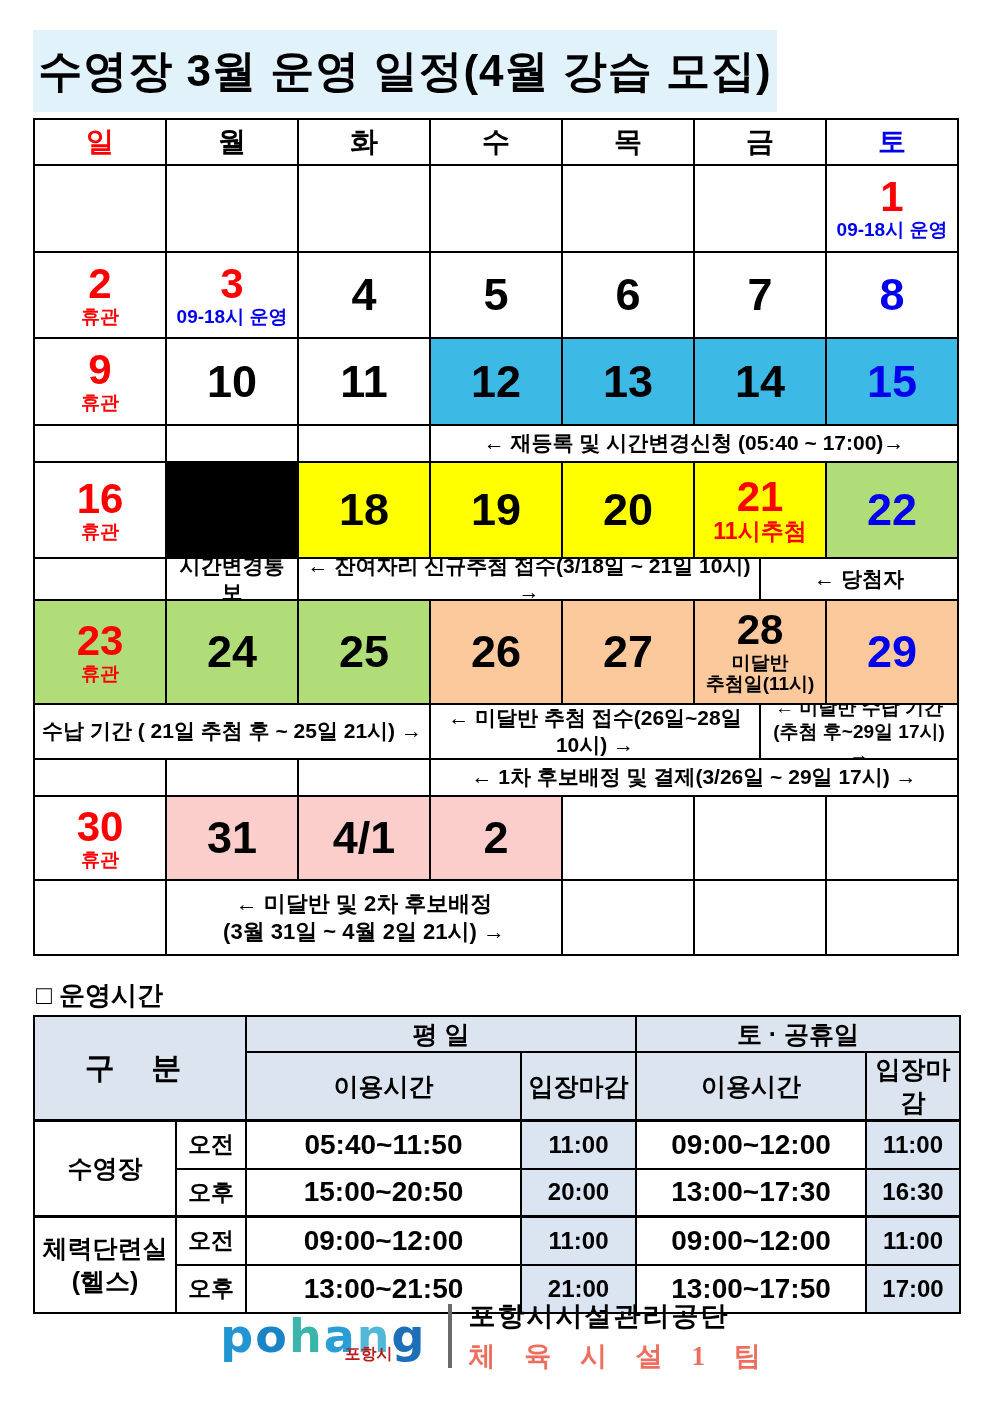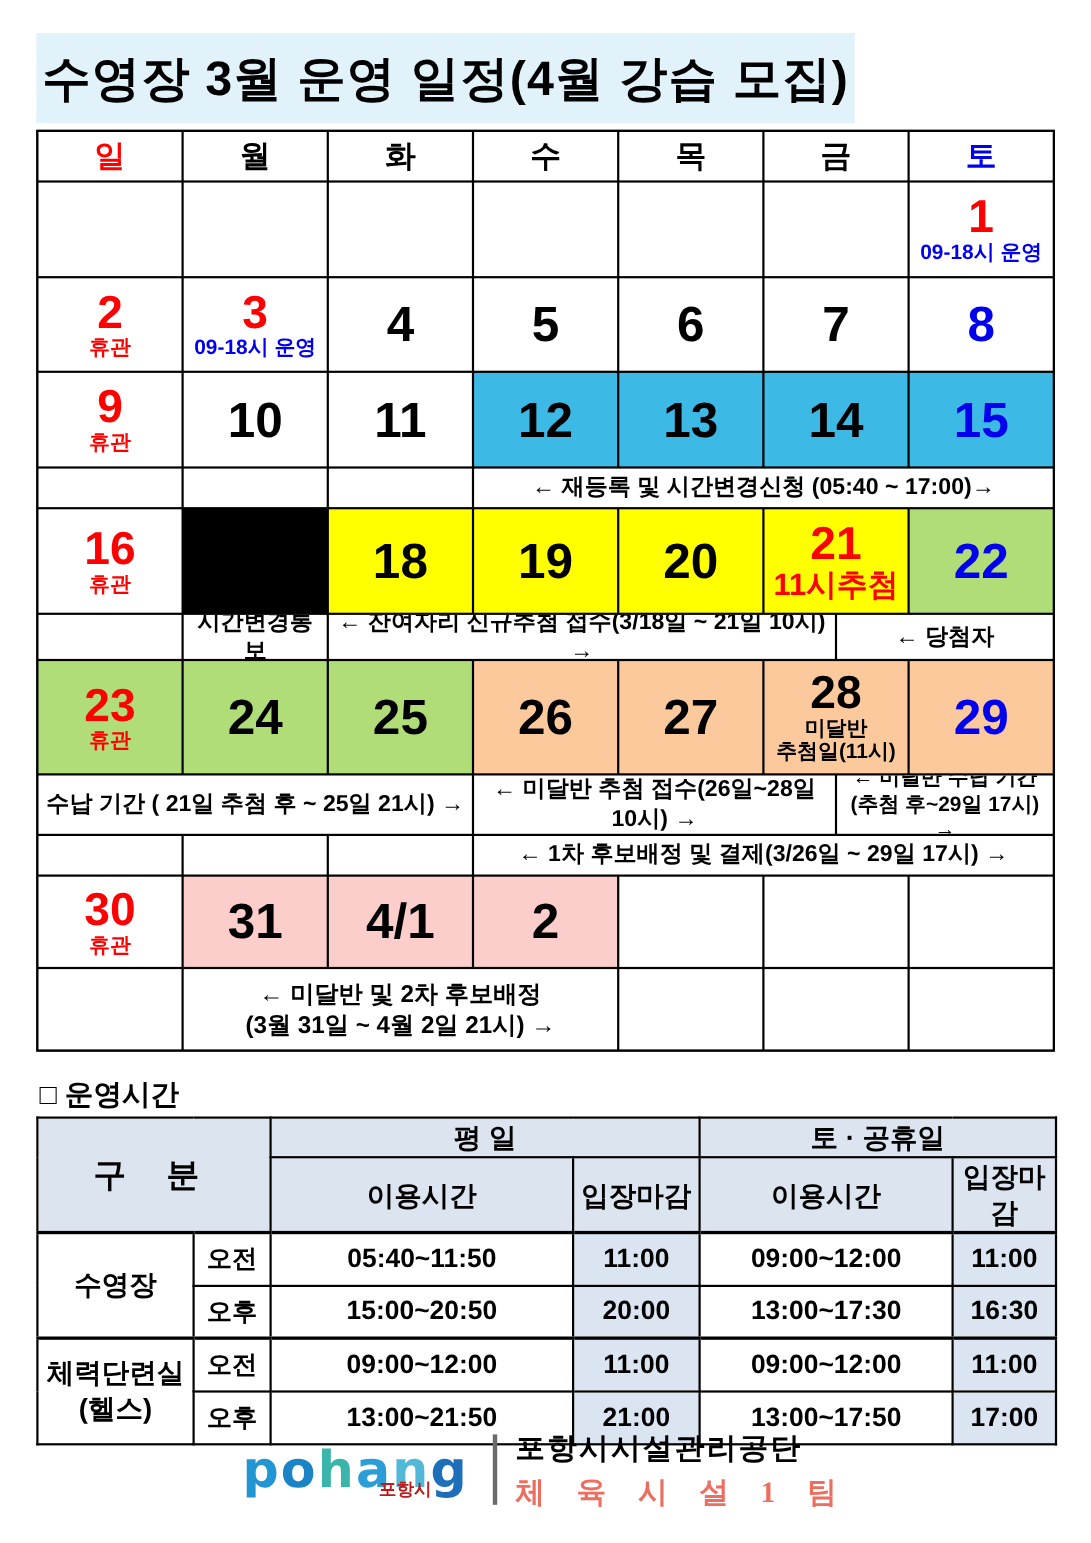--- a/index.html
+++ b/index.html
@@ -43,21 +43,21 @@
     border-collapse:collapse; table-layout:fixed;
   }
   .hours-table td {
     border:2px solid #000; text-align:center; vertical-align:middle;
     font-weight:900; padding:0; overflow:hidden;
   }
   .hours-table .hdr { background:var(--head-bg); font-size:25px; }
   .hours-table .gubun { font-size:30px; letter-spacing:14px; }
   .hours-table .grp { font-size:25px; white-space:pre-line; line-height:1.3; }
   .hours-table .ampm { font-size:23px; }
-  .hours-table .time { font-size:24px; }
+  .hours-table .time { font-size:28px; }
   .hours-table .dead { font-size:24px; background:var(--dead-bg); }
   .row-h1 { height:36px; } .row-h2 { height:44px;margin-left:40px; } .row-b { height:48px; }
   .thick-top td { border-top:3px solid #000; }
   
   .footer {
     position:absolute; left:0; top:1296px; width:992px; height:80px;
     display:flex; align-items:center; justify-content:center;
   }
   .logo { position:relative; display:flex; align-items:flex-start; margin-right:16px; }
   .logo-word { font-size:46px; font-weight:900; letter-spacing:2px; line-height:1; font-family:"DejaVu Sans", sans-serif; }
@@ -156,21 +156,21 @@
         <span class="num">18</span>
       </div>
     <div class="cell bg-yellow" style="grid-area:6/7/7/9">
         <span class="num">19</span>
       </div>
     <div class="cell bg-yellow" style="grid-area:6/9/7/11">
         <span class="num">20</span>
       </div>
     <div class="cell bg-yellow" style="grid-area:6/11/7/13">
       <span class="num num-sm red">21</span>
-      <span class="sub red" style="font-size:28px">11시추첨</span>
+      <span class="sub red" style="font-size:23px">11시추첨</span>
     </div>
     <div class="cell bg-green" style="grid-area:6/13/7/15">
         <span class="num blue">22</span>
       </div>
 
     <div class="cell" style="grid-area:7/1/8/3"></div>
     <div class="cell note" style="grid-area:7/3/8/5">시간변경통보</div>
     <div class="cell note" style="grid-area:7/5/8/12">← 잔여자리 신규추첨 접수(3/18일 ~ 21일 10시) →</div>
     <div class="cell note" style="grid-area:7/12/8/15">← 당첨자</div>
 

